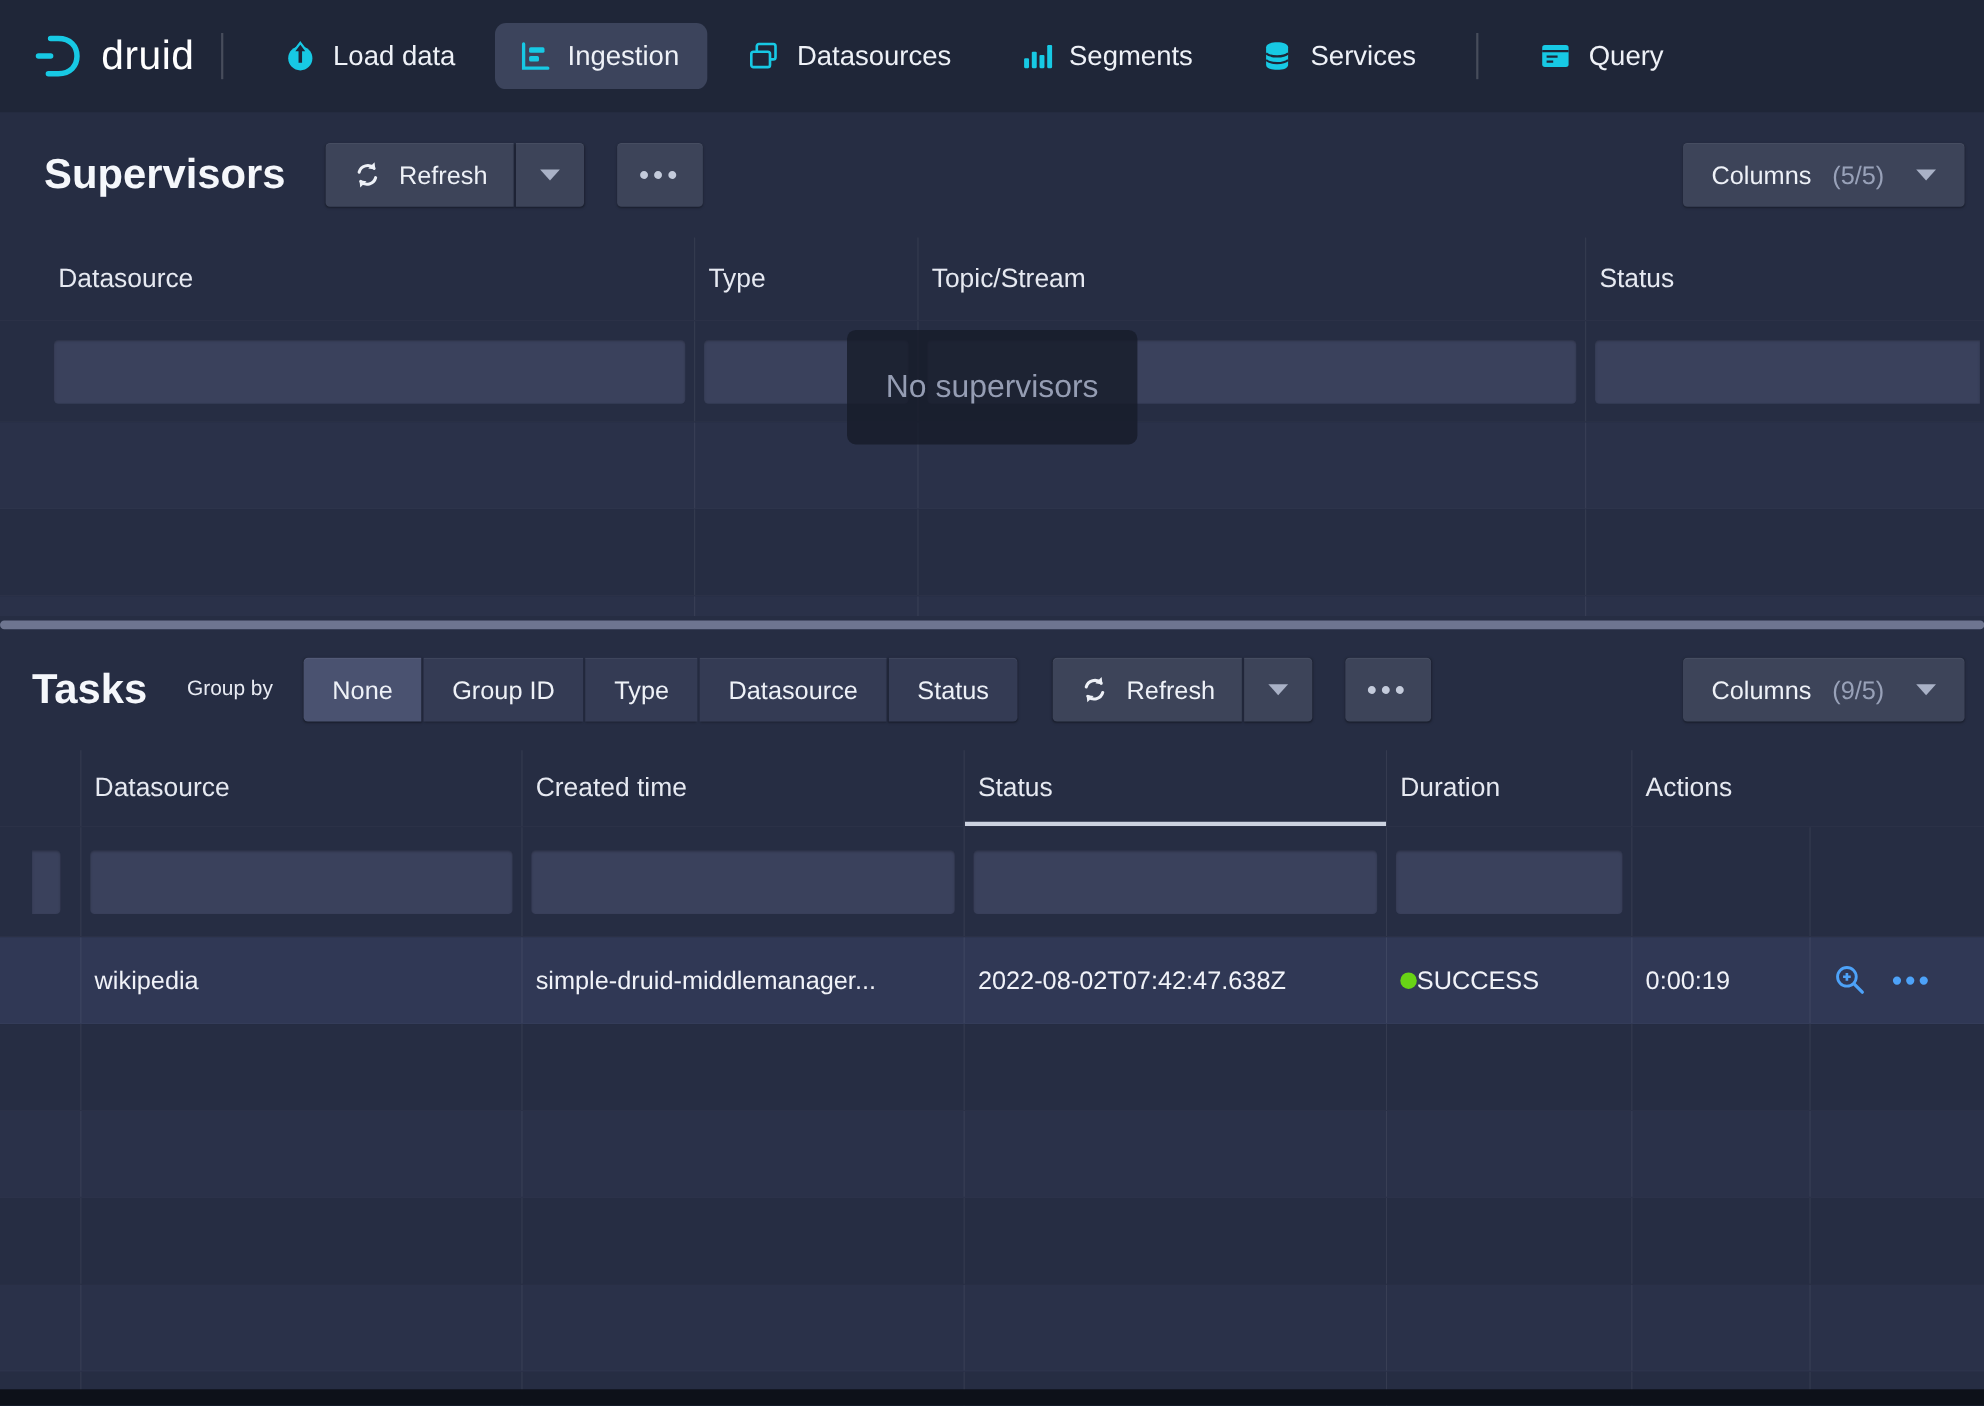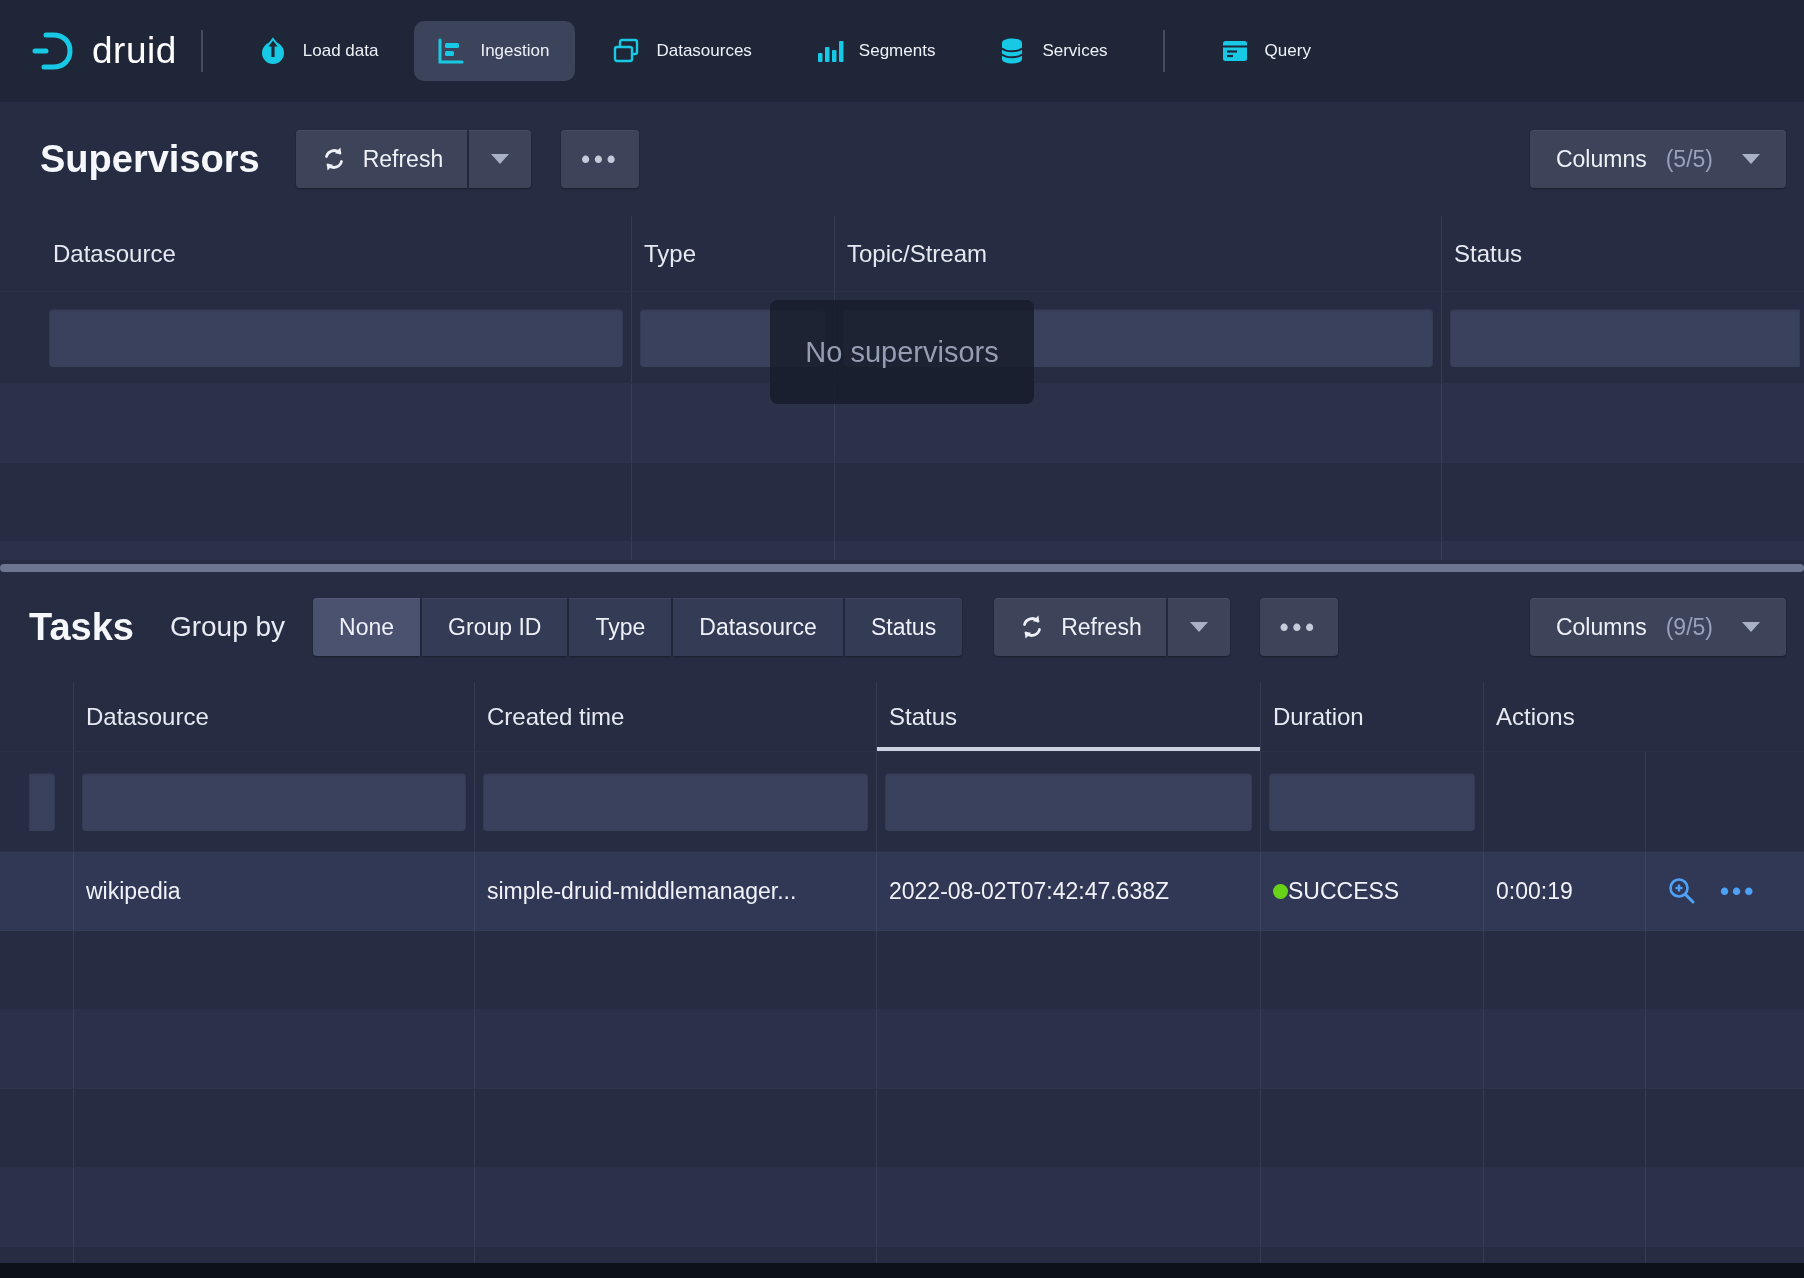--- a/index.html
+++ b/index.html
@@ -15,21 +15,21 @@
   .topnav {
     height:102px; background:#1f2638;
     display:flex; align-items:center;
     padding:0 30px;
   }
   .brand { display:flex; align-items:center; gap:16px; cursor:pointer; }
   .brand-text { font-size:37px; font-weight:500; color:#ffffff; letter-spacing:0.5px; }
   .vdiv { width:2px; height:42px; background:rgba(255,255,255,0.18); margin:0 24px; }
   .nav-item {
     display:flex; align-items:center; gap:15px;
-    font-size:17px; color:#eef1f7;
+    font-size:25px; color:#eef1f7;
     padding:15px 26px; margin:0 5px;
     border-radius:10px; cursor:pointer; white-space:nowrap;
   }
   .nav-item.active { background:#3c445c;padding-left:21px; }
   .nav-icon { flex:0 0 auto; display:block; }
 
   
   .toolbar { display:flex; align-items:center; padding:28px 18px 28px 40px; }
   .toolbar.tasks-bar { padding:22px 18px 26px 29px; }
   .sec-title { font-size:38px; font-weight:700; color:#f5f7fb; margin-right:36px; }
@@ -46,21 +46,21 @@
   .caret {
     width:0; height:0; display:inline-block;
     border-left:9px solid transparent; border-right:9px solid transparent;
     border-top:10px solid #a9b1c6;
   }
   .more-btn { margin-left:30px; padding:0 20px; }
   .dots { font-size:25px; font-weight:700; letter-spacing:4px; color:#c4cbdb; line-height:1; }
   .cols-btn { margin-left:auto; padding:0 26px; }
   .muted { color:#98a1b8; margin-left:4px; }
   .cols-btn .caret { margin-left:14px; }
-  .grp-label { font-size:28px; color:#e8ebf3; margin-right:28px; }
+  .grp-label { font-size:19px; color:#e8ebf3; margin-right:28px; }
   .group { display:inline-flex; gap:2px; margin-right:32px;border-radius:15px; }
   .gbtn { border-radius:0; background:#343b54; padding:0 26px; }
   .gbtn:first-child { border-radius:4px 0 0 4px; }
   .gbtn:last-child { border-radius:0 4px 4px 0; }
   .gbtn.active { background:#4a5270; }
 
   
   .tbl { position:relative; }
   .row { display:grid; align-items:stretch; border-bottom:1px solid rgba(255,255,255,0.025); }
   .sup-cols { grid-template-columns:591px 203px 607px 362px; padding-left:41px; }

